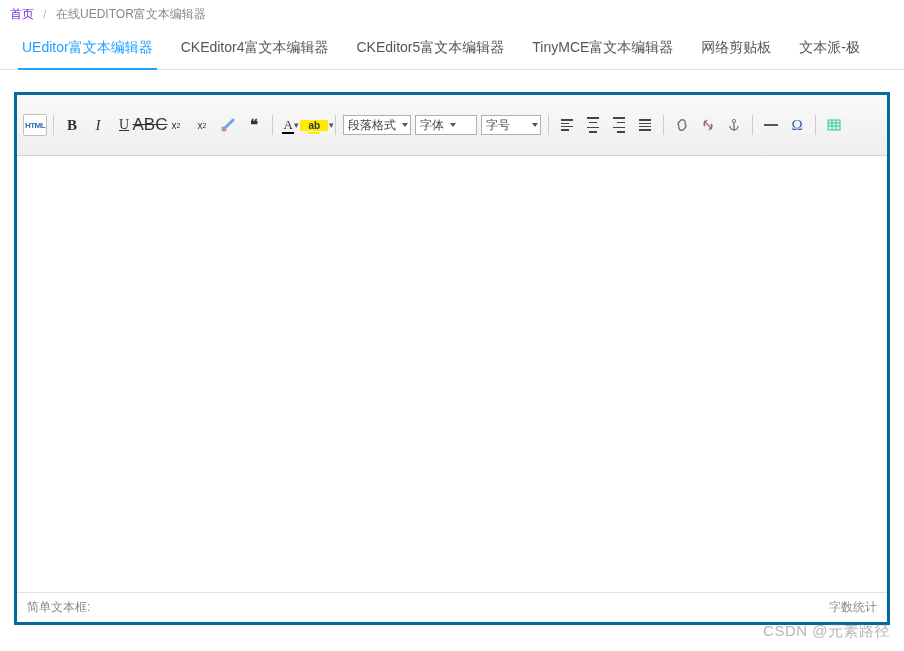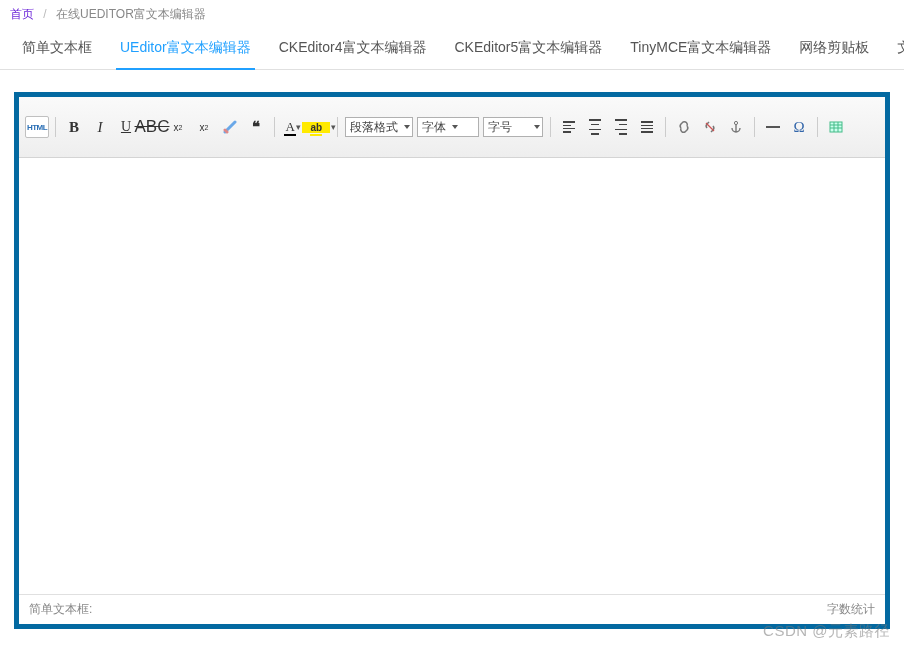--- a/index.html
+++ b/index.html
@@ -34,21 +34,21 @@
     .tab.active { color: #20a0ff; }
     .tab.active::after {
       content: "";
       position: absolute;
       left: 10px; right: 10px; bottom: -1px;
       height: 2px;
       background: #20a0ff;
     }
     .editor-wrap {
       margin: 22px 14px 0;
-      border: 5px solid #0369a1;
+      border: 3px solid #0369a1;
       background: #fff;
     }
     .toolbar {
       background: linear-gradient(#fafafa,#eee);
       border-bottom: 1px solid #d4d4d4;
       padding: 4px 6px;
       display: flex;
       align-items: center;
       flex-wrap: wrap;
       gap: 2px;
@@ -130,21 +130,20 @@
 </head>
 <body>
 
 <div class="breadcrumb">
   <a href="#">首页</a>
   <span class="sep" style="display:inline;width:auto;height:auto;background:none;margin:0 6px;">/</span>
   <span>在线UEDITOR富文本编辑器</span>
 </div>
 
 <div class="tabs">
-  <div class="tab">简单文本框</div>
   <div class="tab active">UEditor富文本编辑器</div>
   <div class="tab">CKEditor4富文本编辑器</div>
   <div class="tab">CKEditor5富文本编辑器</div>
   <div class="tab">TinyMCE富文本编辑器</div>
   <div class="tab">网络剪贴板</div>
   <div class="tab">文本派-极</div>
 </div>
 
 <div class="editor-wrap">
   <div class="toolbar">

